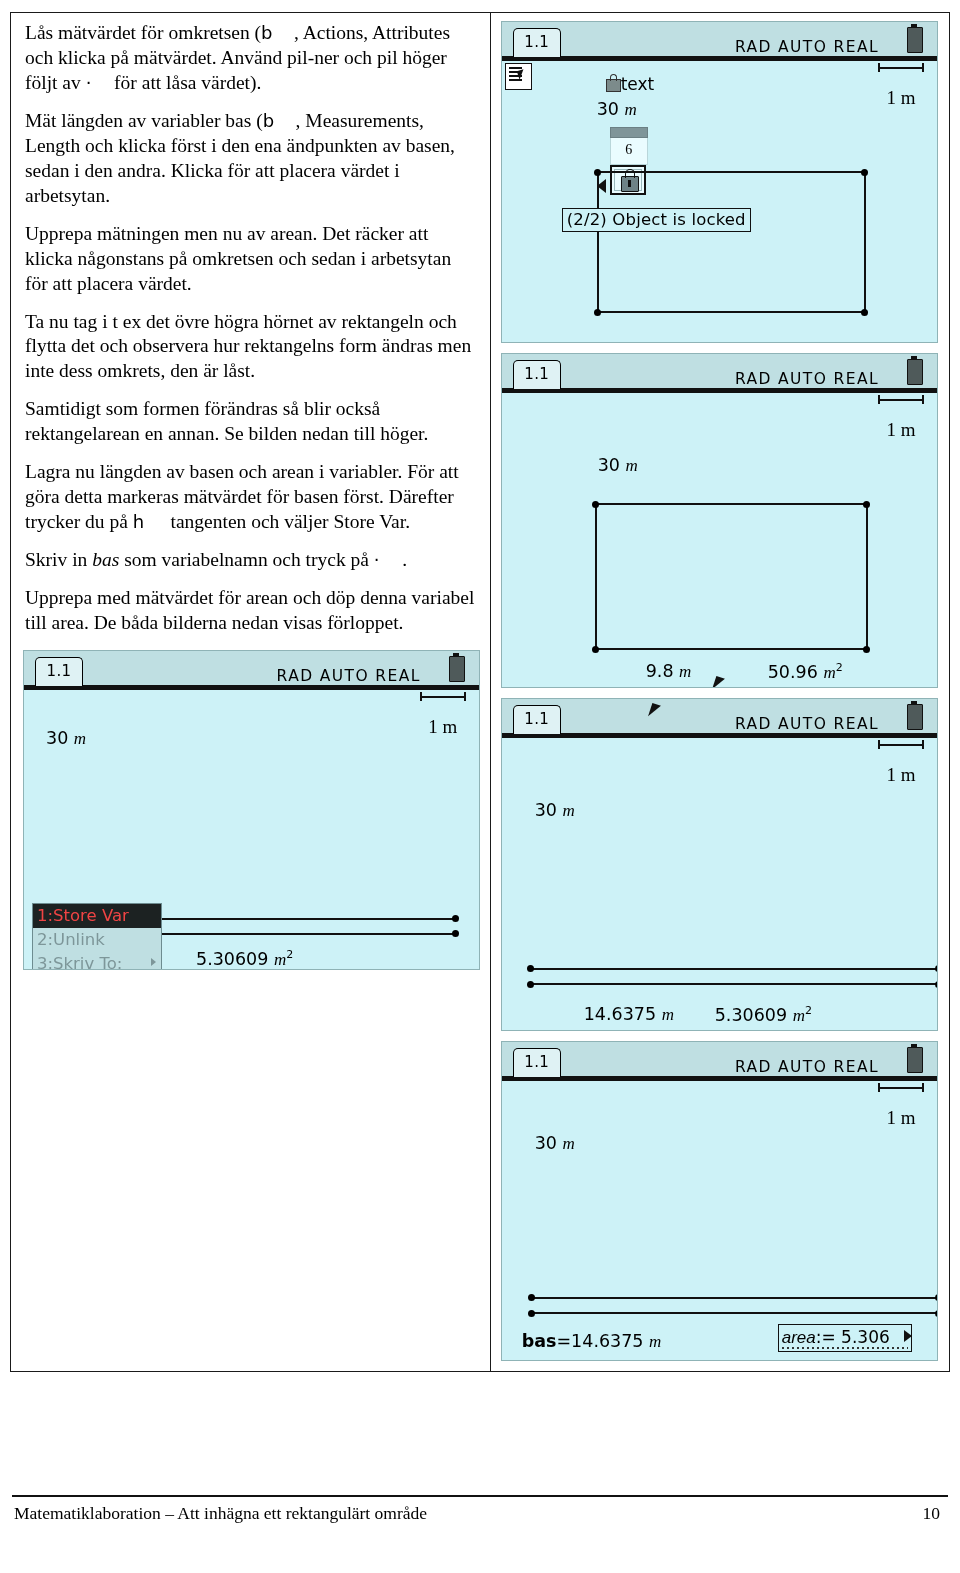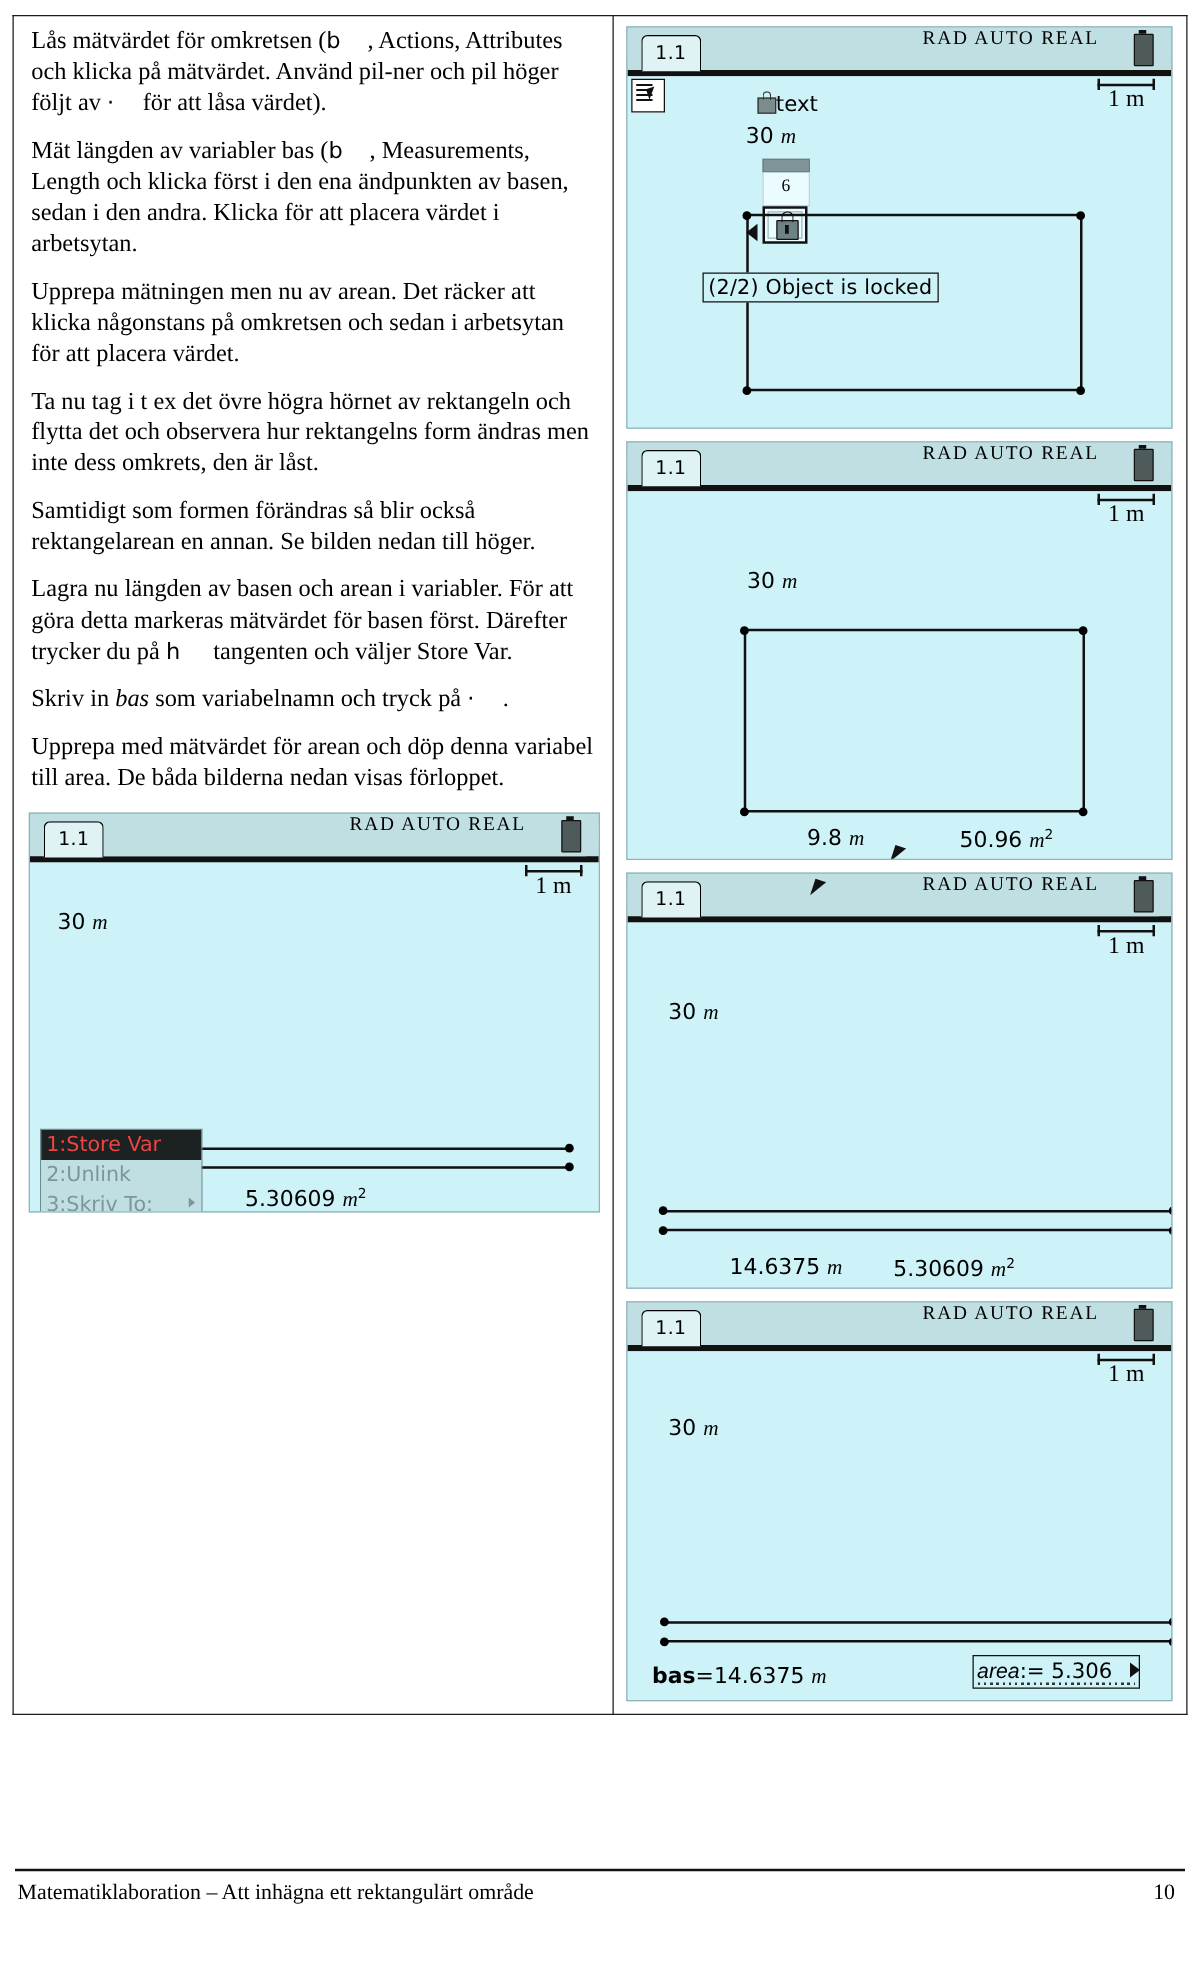--- a/index.html
+++ b/index.html
@@ -45,22 +45,22 @@
   .nsp-head{
     position:relative;height:34px;background:#bfdfe2;border-radius:11px;
   }
   .nsp-tab{
     position:absolute;left:11px;top:6px;width:46px;height:28px;
     background:#dff2f4;border:1.6px solid #000;border-bottom:none;
     border-radius:5px 5px 0 0;
     font-size:15px;line-height:26px;text-align:center;letter-spacing:.02em;
   }
   .nsp-mode{
-    position:absolute;right:58px;top:0;font-size:15.5px;
-    letter-spacing:.09em;white-space:nowrap;font-family:Liberation Serif, serif;
+    position:absolute;right:58px;top:16px;font-size:15.5px;
+    letter-spacing:.09em;white-space:nowrap;
   }
   .nsp-batt{
     position:absolute;right:14px;top:5px;width:14px;height:24px;
     background:#4f5a5a;border:1.8px solid #111;border-radius:1px;
   }
   .nsp-batt:before{
     content:"";position:absolute;left:3px;top:-4px;width:6px;height:3px;
     background:#111;
   }
   .nsp-rule{height:5px;background:#111;margin-left:0;}
@@ -71,21 +71,21 @@
   
   .scalebar{position:absolute;right:13px;top:6px;text-align:center;}
   .scalebar .bar{
     width:46px;height:2px;background:#111;position:relative;margin:0 auto;
   }
   .scalebar .bar:before,.scalebar .bar:after{
     content:"";position:absolute;top:-4px;width:2px;height:9px;background:#111;
   }
   .scalebar .bar:before{left:0;} .scalebar .bar:after{right:0;}
   .scalebar .lbl{
-    font-family:"Liberation Serif",serif;font-size:19px;margin-top:0;
+    font-family:"Liberation Serif",serif;font-size:19px;margin-top:18px;
   }
 
   
   .meas{
     position:absolute;font-family:"DejaVu Sans",sans-serif;
     font-size:17.5px;white-space:nowrap;
   }
   .meas .u{font-style:italic;font-family:"Liberation Serif",serif;font-size:17px;}
   .meas sup{font-size:11px;}
 
@@ -327,21 +327,21 @@
 
         <div class="hline" style="left:95px;top:110px;width:268px;"></div>
         <div class="hline" style="left:95px;top:250px;width:268px;"></div>
         <div class="vline" style="left:95px;top:110px;height:141px;"></div>
         <div class="vline" style="left:362px;top:110px;height:141px;"></div>
         <div class="pt" style="left:96px;top:111px;"></div>
         <div class="pt" style="left:363px;top:111px;"></div>
         <div class="pt" style="left:96px;top:251px;"></div>
         <div class="pt" style="left:363px;top:251px;"></div>
 
-        <div class="tooltip" style="left:60px;top:147px;margin-top:10px;">(2/2) Object is locked</div>
+        <div class="tooltip" style="left:60px;top:147px;">(2/2) Object is locked</div>
       </div>
     </div>
 
     <div class="nspire" style="margin:0 11px 10px 10px;height:333px;">
       <div class="nsp-head">
         <div class="nsp-tab">1.1</div>
         <div class="nsp-mode">RAD AUTO REAL</div>
         <div class="nsp-batt"></div>
       </div>
       <div class="nsp-rule"></div>

